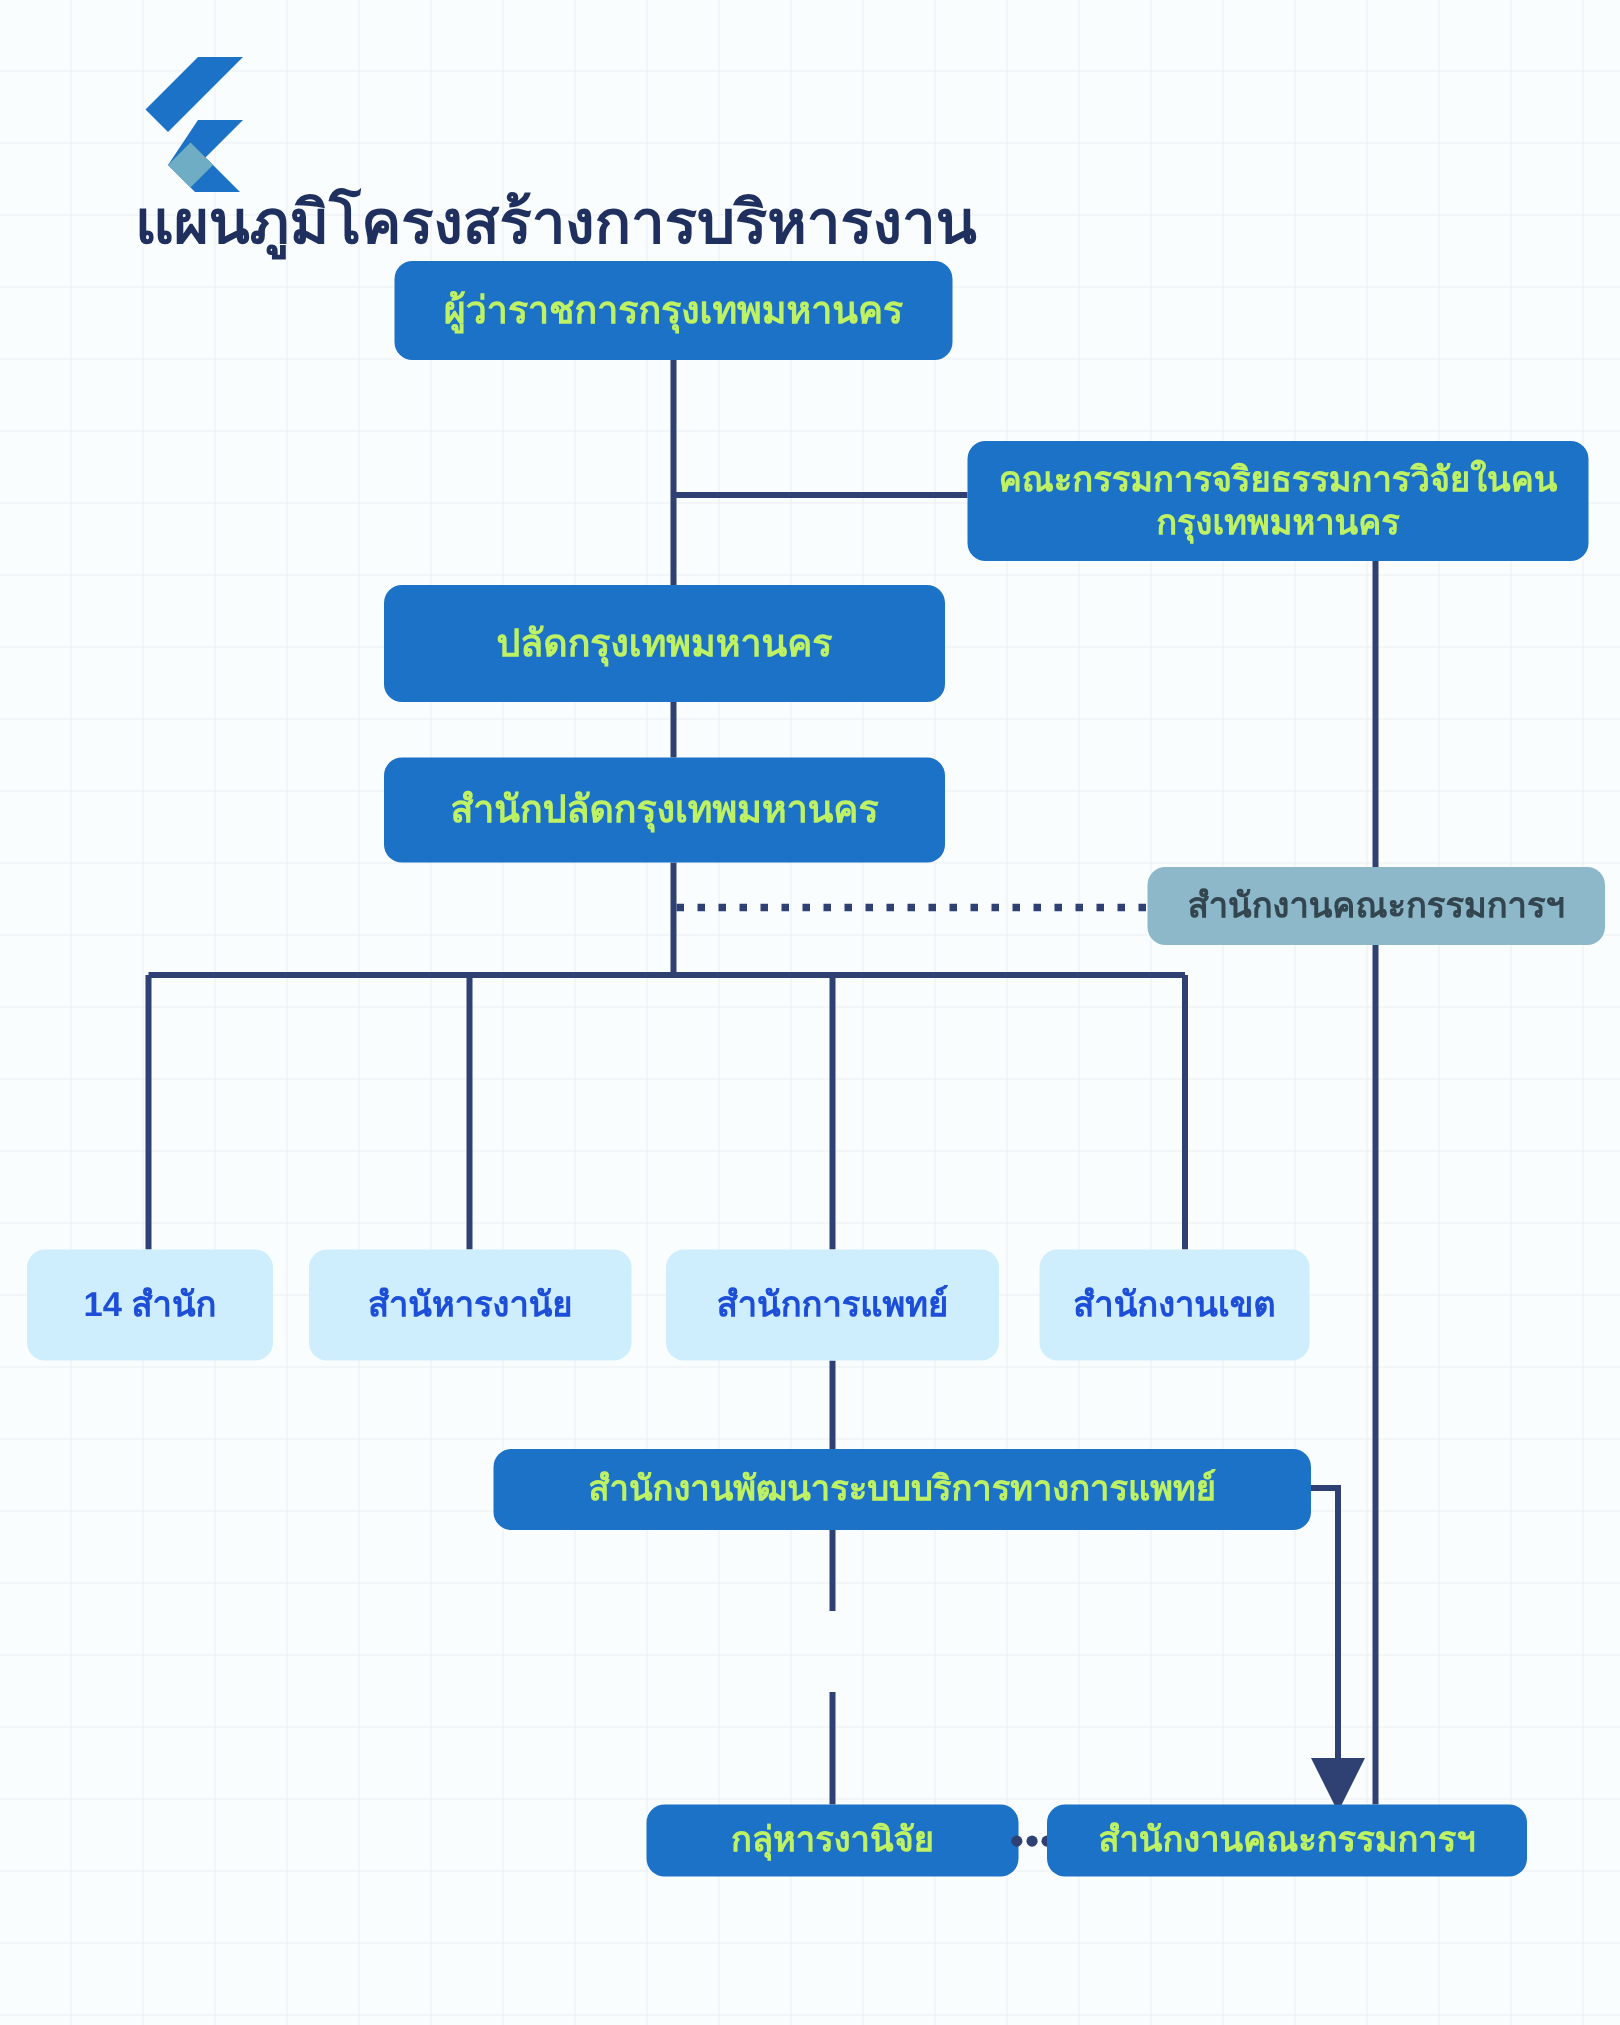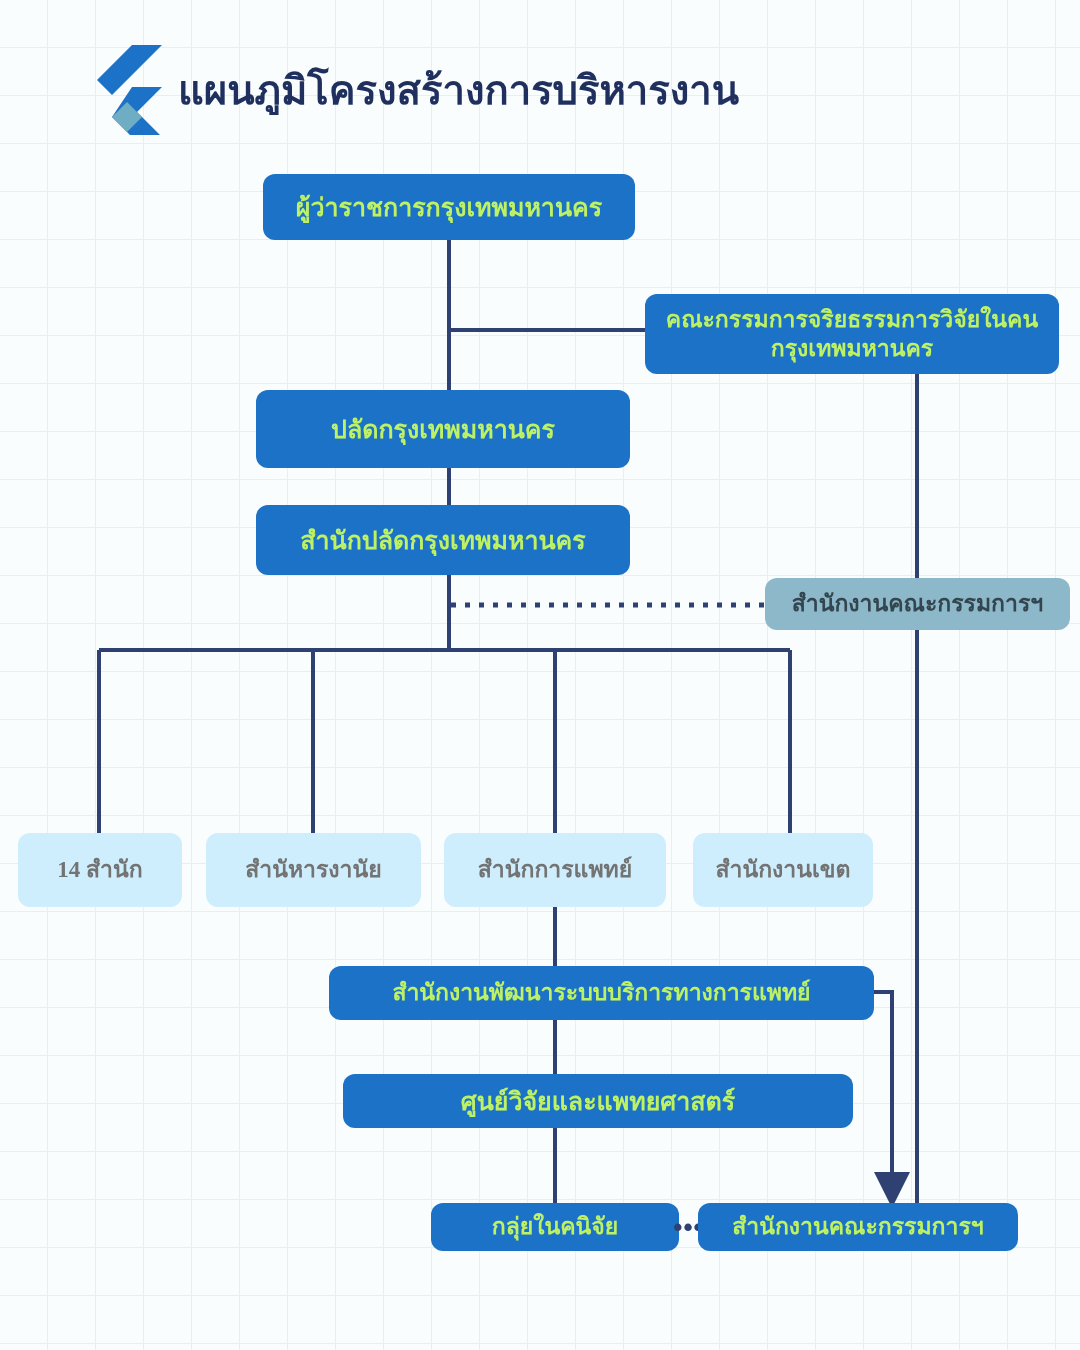--- a/index.html
+++ b/index.html
@@ -31,23 +31,24 @@
   #deco-tr { top: 0; right: 0; width: 300px; height: 300px; overflow: hidden; }
   #deco-bl { bottom: 0; left: 0; width: 300px; height: 300px; overflow: hidden; }
 
   
   #header {
     position: absolute;
     left: 0; top: 38px;
     width: 1080px;
     height: 104px;
     display: flex;
-    align-items: center;
+    align-items: flex-start;
     padding-left: 90px;
     box-sizing: border-box;
+    flex-direction: column;
   }
   #flutter-logo {
     position: relative;
     width: 72px;
     height: 90px;
     flex: 0 0 auto;
     margin-right: 16px;
   }
   #page-title {
     font-size: 40px;
@@ -77,22 +78,21 @@
     font-weight: bold;
     line-height: 1.28;
     padding: 4px 14px;
   }
   .node.primary {
     background: #1b72c6;
     color: #bef264;
   }
   .node.light {
     background: #ceeefd;
-    color: #737373;
-    font-family: Liberation Serif, serif;
+    color: #1d4ed8;
   }
   .node.muted {
     background: #8cb8c9;
     color: #33464f;
   }
 
   
   #n-governor   { left: 263px; top: 174px;  width: 372px; height: 66px;  font-size: 25px; }
   #n-committee  { left: 645px; top: 294px;  width: 414px; height: 80px;  font-size: 23px; }
   #n-permsec    { left: 256px; top: 390px;  width: 374px; height: 78px;  font-size: 25px; }
@@ -214,21 +214,20 @@
   <div class="node light" id="n-bureau14">14 สำนัก</div>
 
   <div class="node light" id="n-anamai">สำนัหารงานัย</div>
 
   <div class="node light" id="n-medical">สำนักการแพทย์</div>
 
   <div class="node light" id="n-district">สำนักงานเขต</div>
 
   <div class="node primary" id="n-devoffice">สำนักงานพัฒนาระบบบริการทางการแพทย์</div>
 
-  <div class="node primary" id="n-research">ศูนย์วิจัยและแพทยศาสตร์</div>
-
-  <div class="node primary" id="n-resgroup">กลุ่ยในคนิจัย</div>
+
+  <div class="node primary" id="n-resgroup">กลุ่หารงานิจัย</div>
 
   <div class="dotlink" id="dots-bottom">•••</div>
 
   <div class="node primary" id="n-commoffice2">สำนักงานคณะกรรมการฯ</div>
 
 </div>
 
 </body></html>

